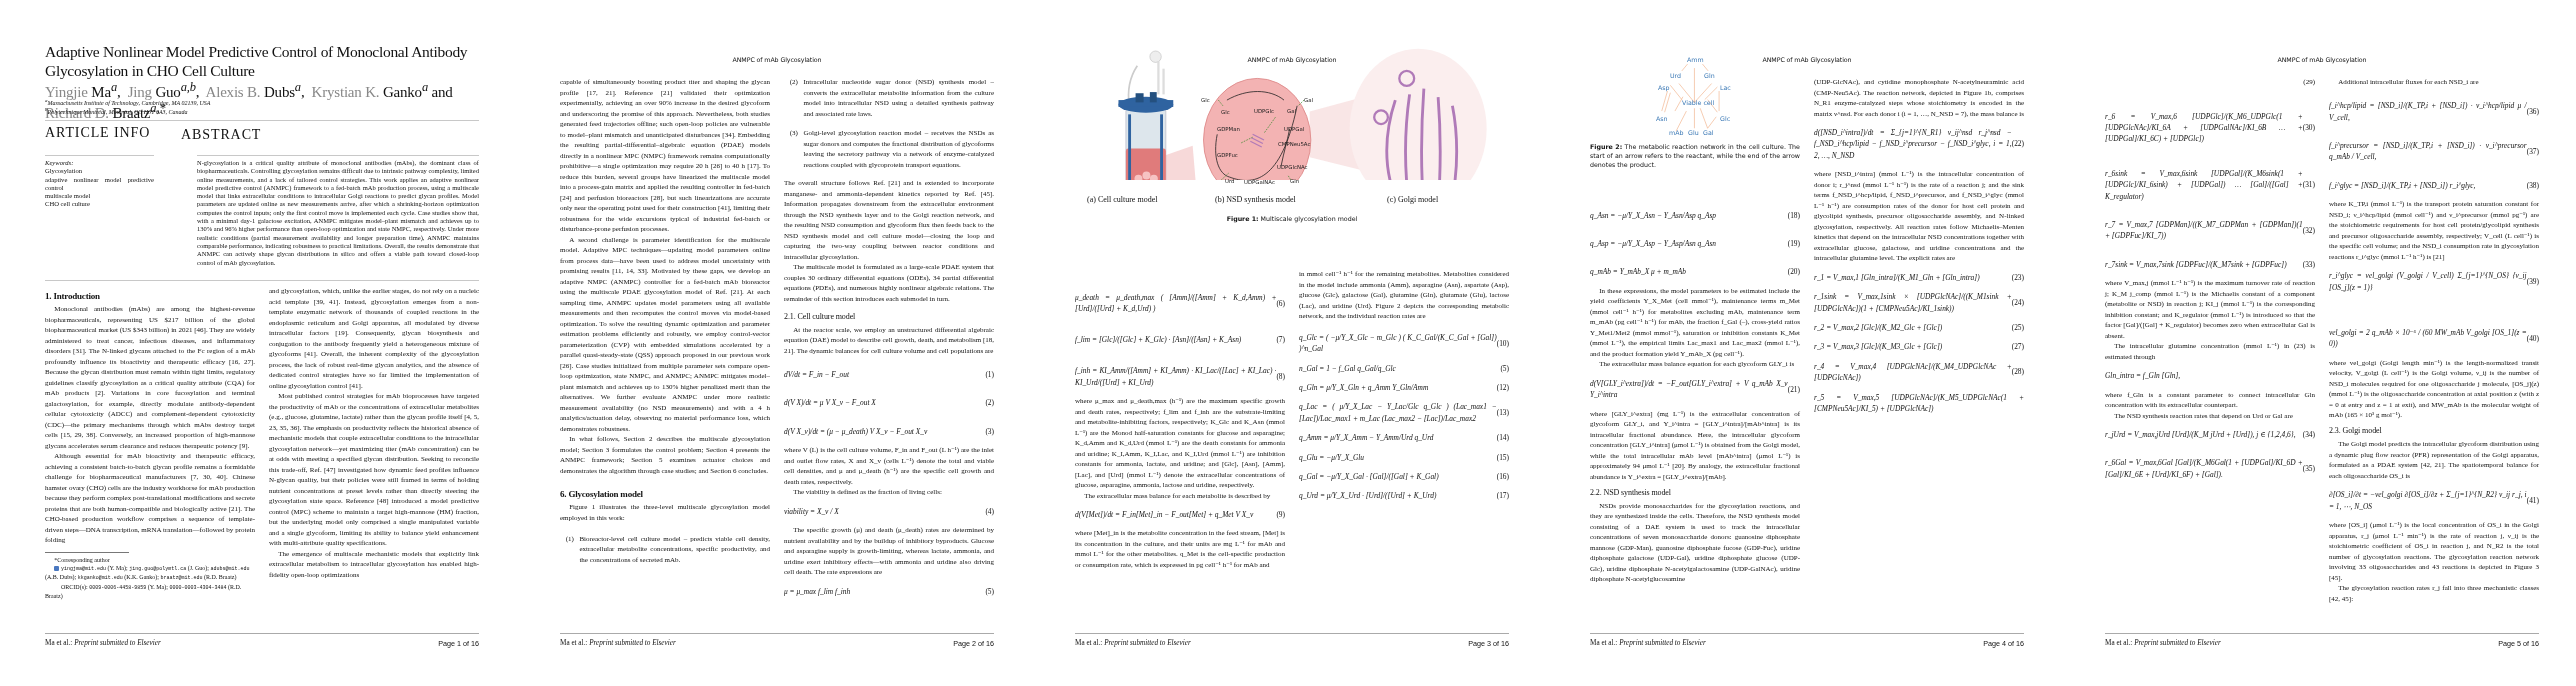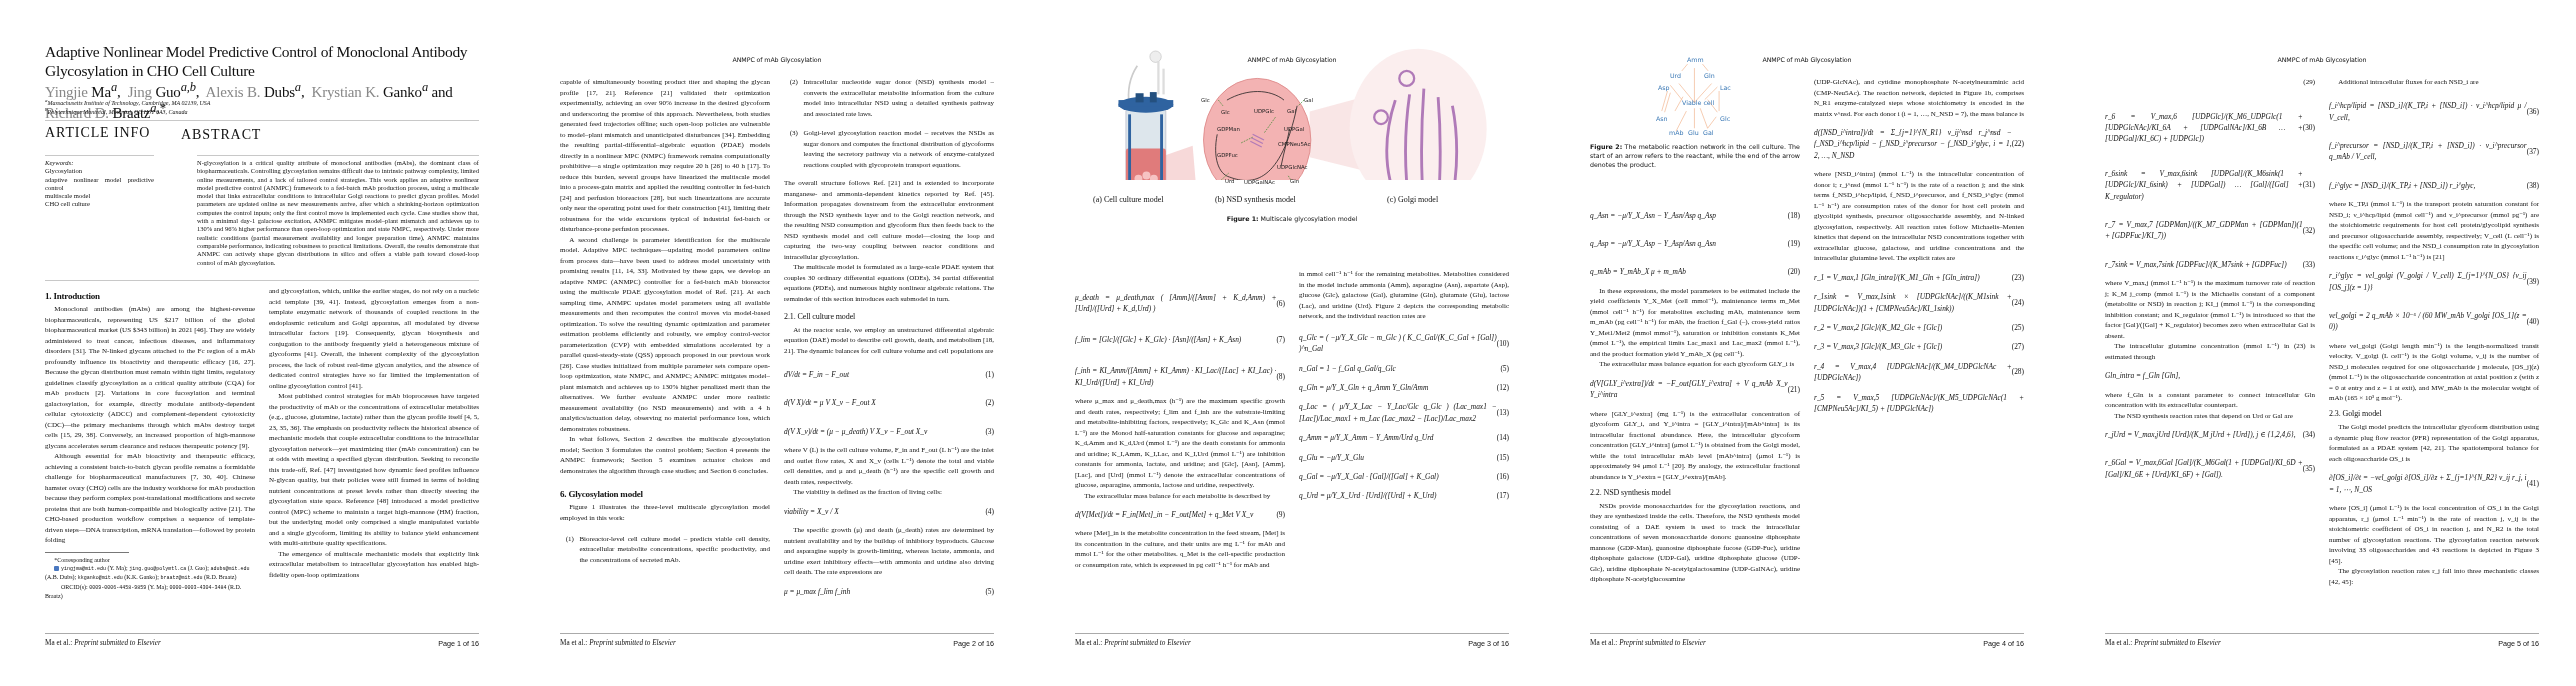--- a/index.html
+++ b/index.html
@@ -253,21 +253,21 @@
         <span class="nsd-label" style="left:212px;top:65px">Gal</span>
         <span class="nsd-label" style="left:142px;top:83px">GDPMan</span>
         <span class="nsd-label" style="left:209px;top:83px">UDPGal</span>
         <span class="nsd-label" style="left:203px;top:98px">CMPNeu5Ac</span>
         <span class="nsd-label" style="left:142px;top:109px">GDPFuc</span>
         <span class="nsd-label" style="left:202px;top:121px">UDPGlcNAc</span>
         <span class="nsd-label" style="left:150px;top:135px">Urd</span>
         <span class="nsd-label" style="left:169px;top:136px">UDPGalNAc</span>
         <span class="nsd-label" style="left:215px;top:135px">Gln</span>
         <div style="position:absolute;top:152px;left:0;width:434px;height:11.4px">
-          <span class="sublabel" style="left:18px">(a) Cell culture model</span>
+          <span class="sublabel" style="left:12px">(a) Cell culture model</span>
           <span class="sublabel" style="left:140px">(b) NSD synthesis model</span>
           <span class="sublabel" style="left:312px">(c) Golgi model</span>
         </div>
         <div class="fig-caption" style="position:absolute;top:172px;left:0;width:434px"><b>Figure 1:</b> <span>Multiscale glycosylation model</span></div>
       </div>
 
       <div class="cols" style="top:269px">
         <div class="col">
           <div class="eq" style="margin-top:23px">
               <span class="body"><span>μ_death</span> <span>= μ_death,max ( [Amm]/([Amm] + K_d,Amm) + [Urd]/([Urd] + K_d,Urd) )</span></span>
@@ -485,21 +485,21 @@
             </div>
           <div class="eq" style="margin-top:17px">
               <span class="body"><span>f_i^glyc</span> <span>= [NSD_i]/(K_TP,i + [NSD_i]) r_i^glyc,</span></span>
               <span class="num">(38)</span>
             </div>
           <p class="noindent">where K_TP,i (mmol L⁻¹) is the transport protein saturation constant for NSD_i; ν_i^hcp/lipid (mmol cell⁻¹) and ν_i^precursor (mmol pg⁻¹) are the stoichiometric requirements for host cell protein/glycolipid synthesis and precursor oligosaccharide assembly, respectively; V_cell (L cell⁻¹) is the specific cell volume; and the NSD_i consumption rate in glycosylation reactions r_i^glyc (mmol L⁻¹ h⁻¹) is [21]</p>
           <div class="eq">
               <span class="body"><span>r_i^glyc</span> <span>= vel_golgi (V_golgi / V_cell) Σ_{j=1}^{N_OS} {ν_ij [OS_j](z = 1)}</span></span>
               <span class="num">(39)</span>
             </div>
-          <div class="eq" style="margin-top:17px">
+          <div class="eq" style="margin-top:34px">
               <span class="body"><span>vel_golgi</span> <span>= 2 q_mAb × 10⁻⁶ / (60 MW_mAb V_golgi [OS_1](z = 0))</span></span>
               <span class="num">(40)</span>
             </div>
           <p class="noindent">where vel_golgi (Golgi length min⁻¹) is the length-normalized transit velocity, V_golgi (L cell⁻¹) is the Golgi volume, ν_ij is the number of NSD_i molecules required for one oligosaccharide j molecule, [OS_j](z) (mmol L⁻¹) is the oligosaccharide concentration at axial position z (with z = 0 at entry and z = 1 at exit), and MW_mAb is the molecular weight of mAb (165 × 10³ g mol⁻¹).</p>
           <div class="subsec">2.3. Golgi model</div>
           <p>The Golgi model predicts the intracellular glycoform distribution using a dynamic plug flow reactor (PFR) representation of the Golgi apparatus, formulated as a PDAE system [42, 21]. The spatiotemporal balance for each oligosaccharide OS_i is</p>
           <div class="eq">
               <span class="body"><span>∂[OS_i]/∂t</span> <span>= −vel_golgi ∂[OS_i]/∂z + Σ_{j=1}^{N_R2} ν_ij r_j, i = 1, ⋯, N_OS</span></span>
               <span class="num">(41)</span>
             </div>

